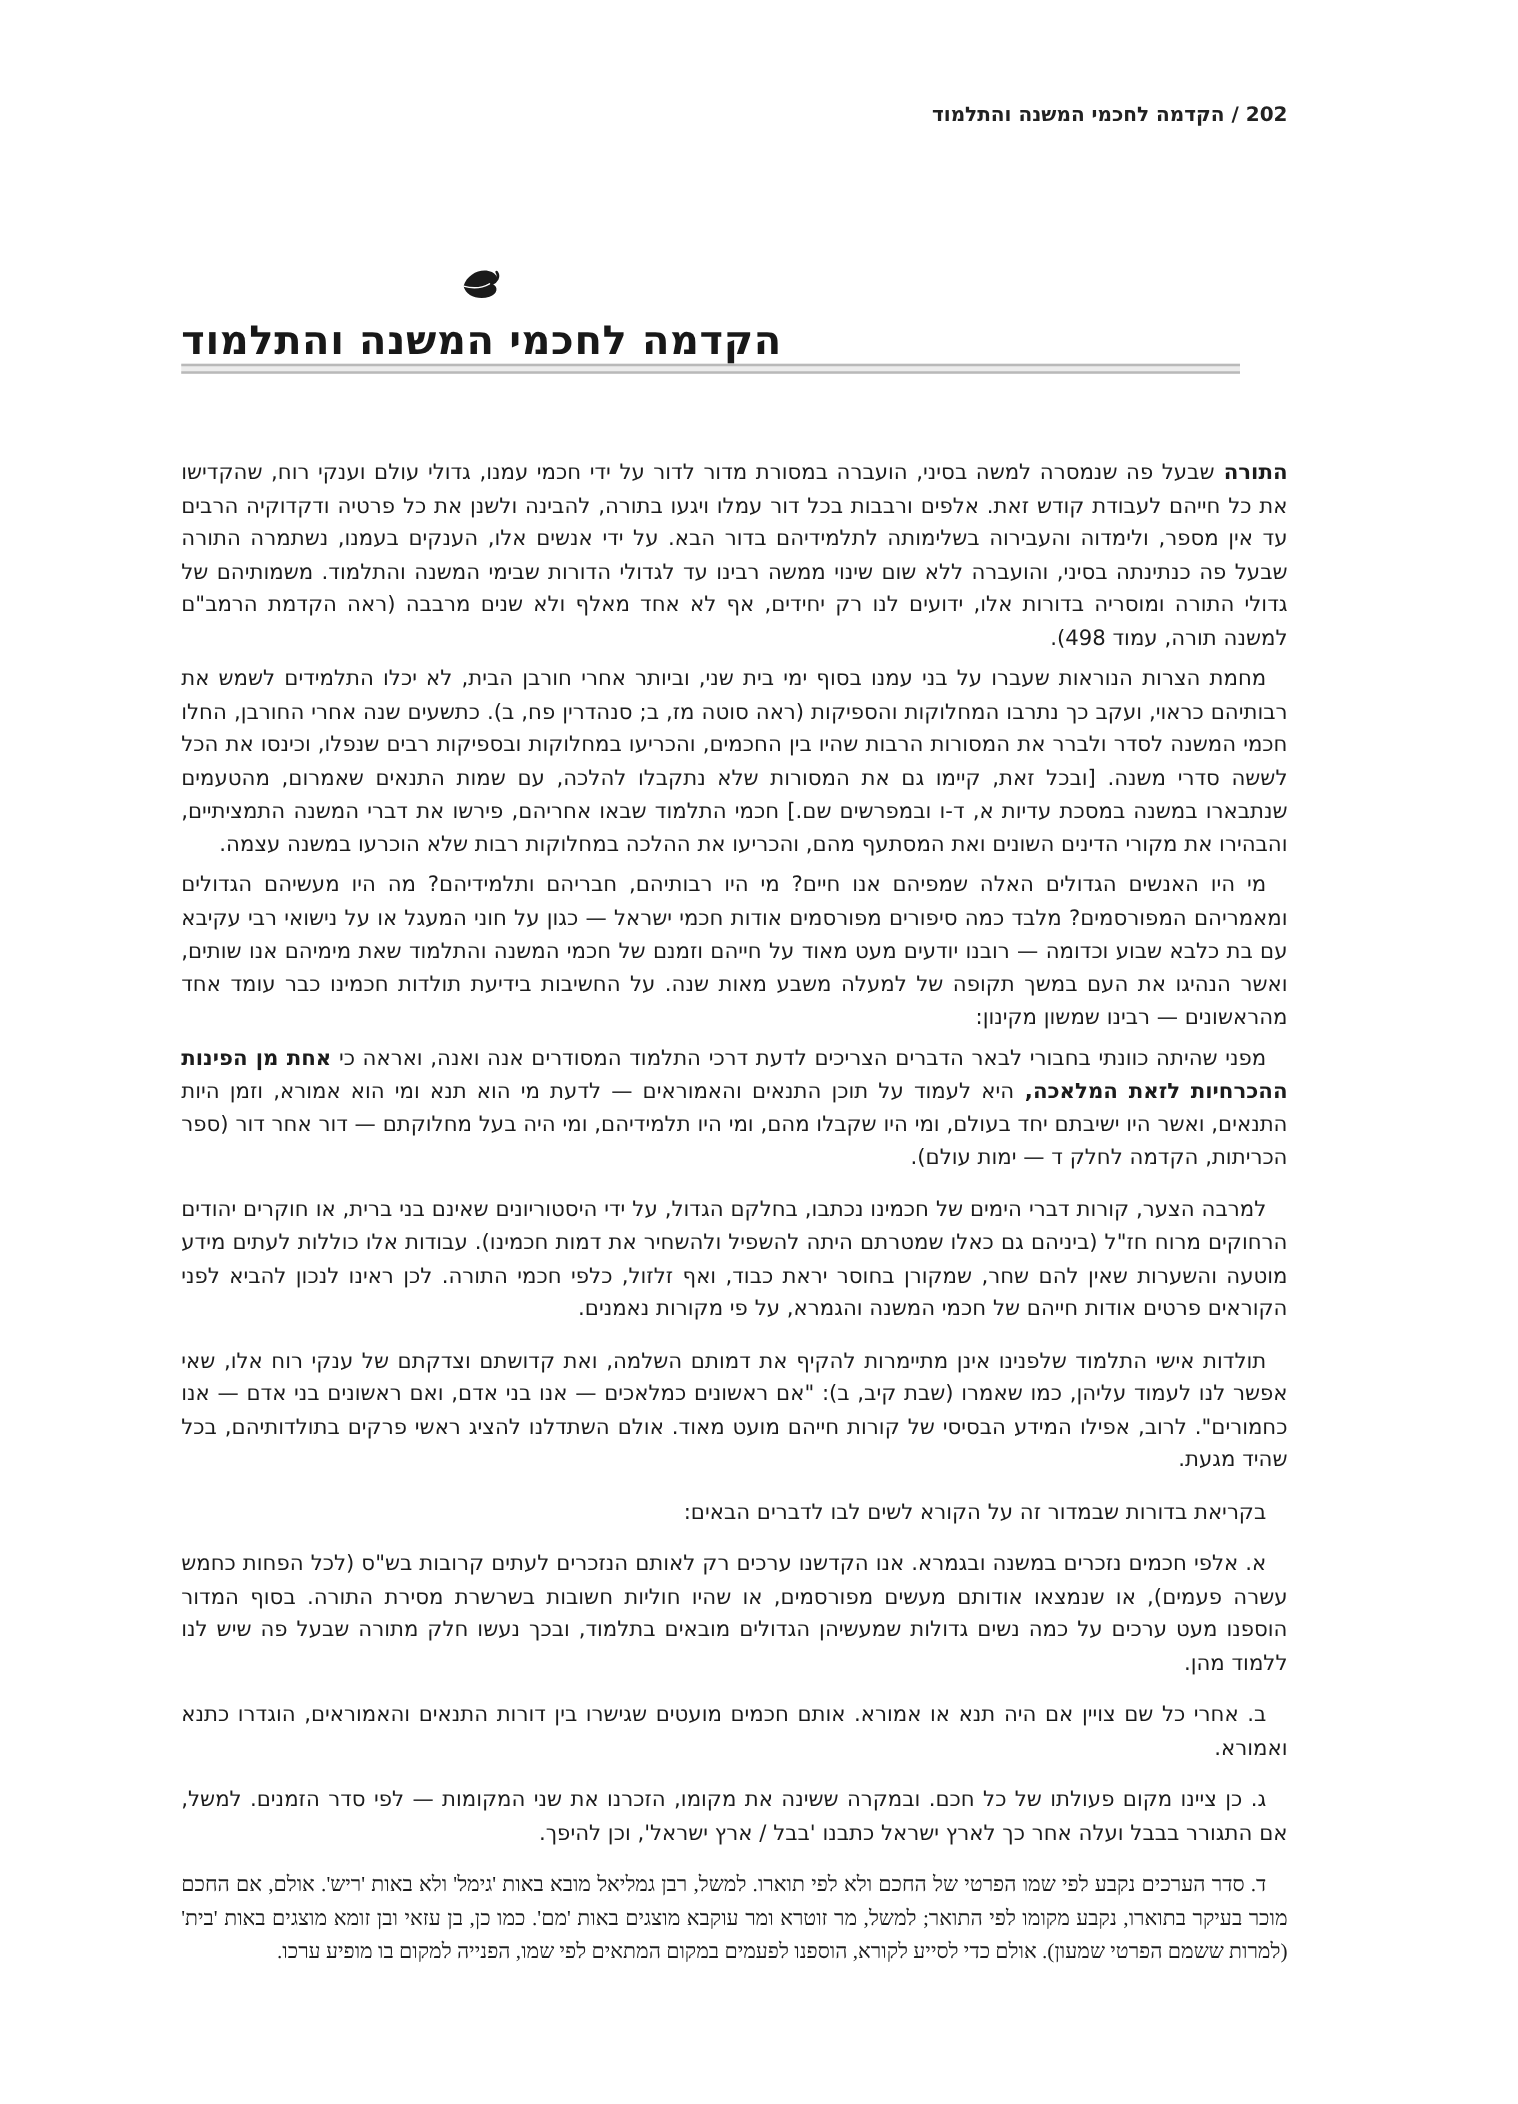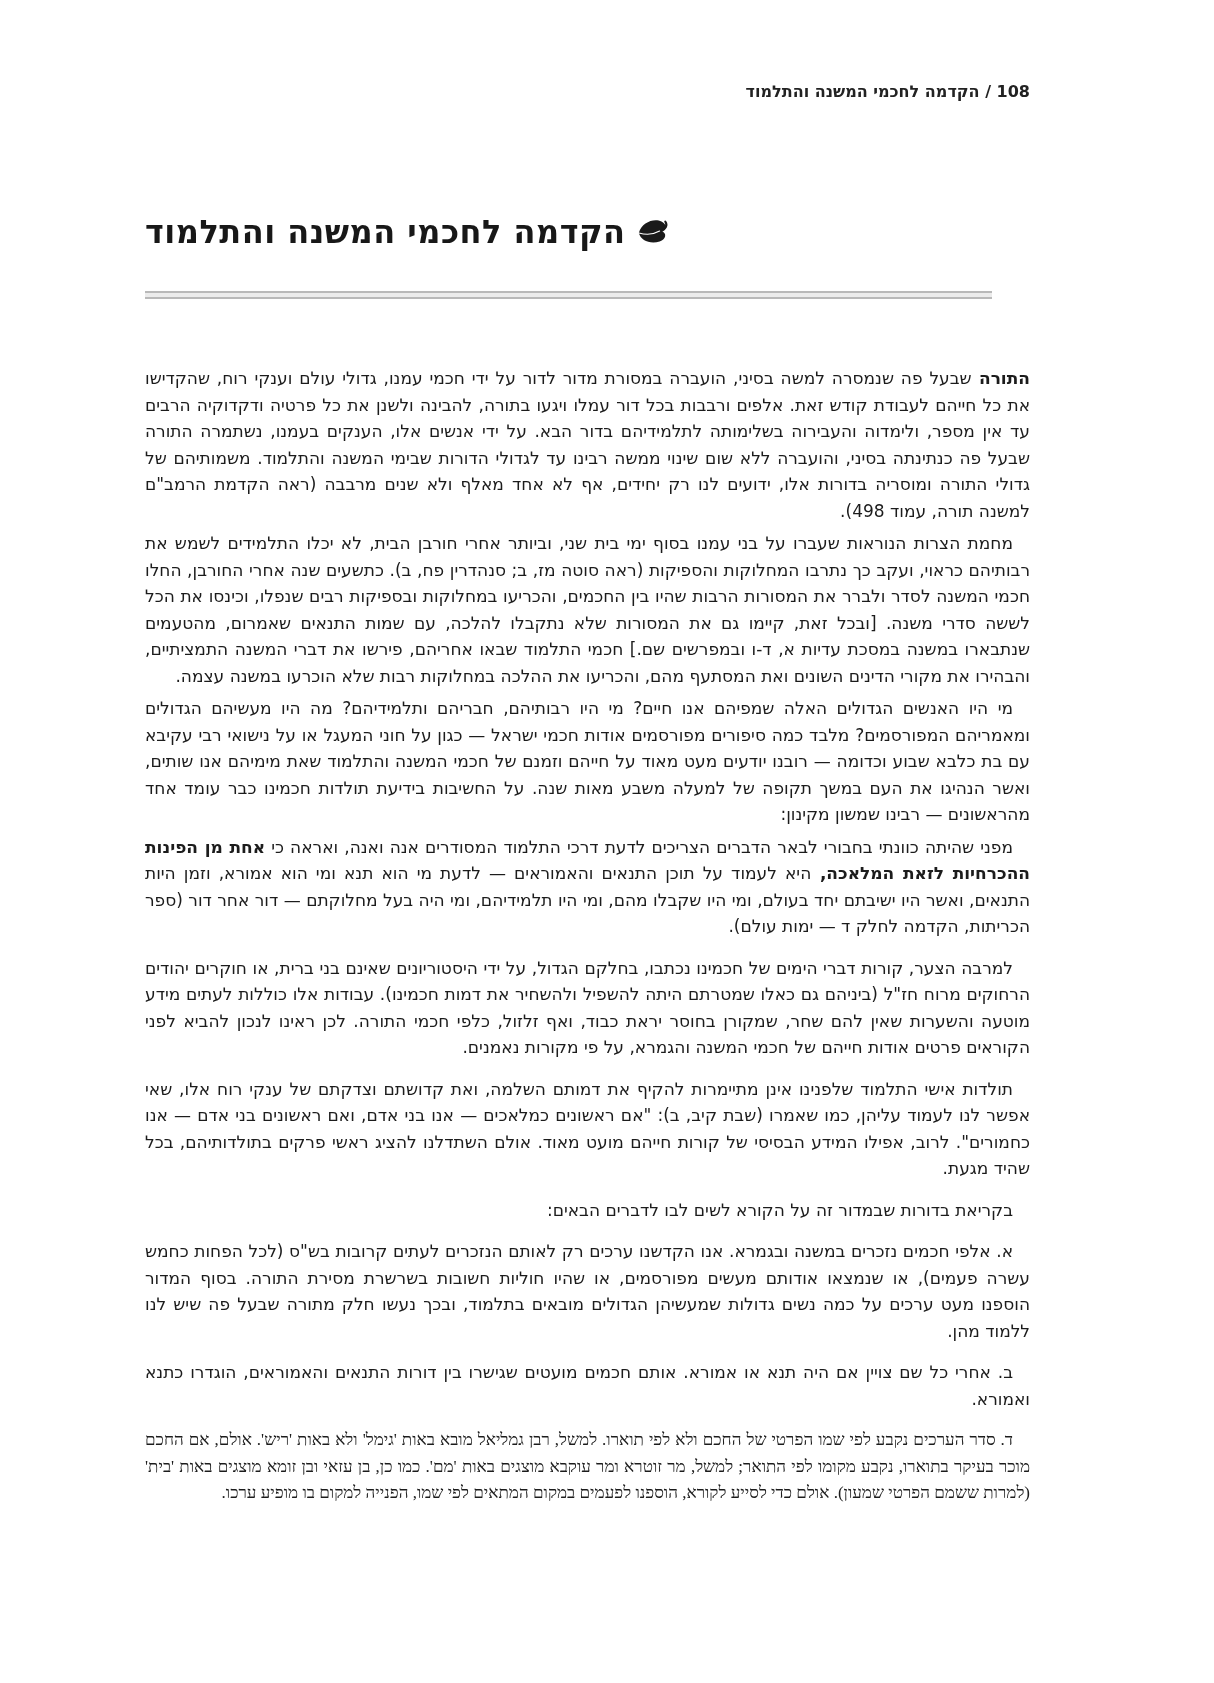--- a/index.html
+++ b/index.html
@@ -22,21 +22,21 @@
     color: #222222;
     white-space: nowrap;
   }
   .title-block {
     position: absolute;
     top: 213px;
     left: 145px;
     direction: rtl;
     white-space: nowrap;
     display: flex;
-    flex-direction: row; 
+    flex-direction: column; 
     align-items: center;
     gap: 10px;
   }
   .fleuron {
     width: 34px;
     height: 30px;
     display: inline-block;
     flex: 0 0 auto;
   }
   .chapter-title {
@@ -73,21 +73,21 @@
   .body-text p.para.no-indent { text-indent: 0; }
   .body-text p.para.gap-lg { margin-bottom: 15px; }
   .body-text p.para:last-child { margin-bottom: 0; font-family: Liberation Serif, serif; }
   .body-text b { font-weight: bold; }
 </style>
 </head>
 <body>
 
 <div class="page">
 
-  <div class="running-header">108 / הקדמה לחכמי המשנה והתלמוד</div>
+  <div class="running-header">202 / הקדמה לחכמי המשנה והתלמוד</div>
 
   <div class="title-block">
     <span class="fleuron">
       <svg viewBox="0 0 36 30" width="34" height="30" xmlns="http://www.w3.org/2000/svg">
         <path d="M3,16 C6,5 19,0 27,4 C33,7 33,13 27,14 C33,16 32,23 25,25 C15,28 5,24 3,16 Z" fill="#1a1a1a"></path>
         <path d="M27,14 C31,12 34,8 31,4" fill="none" stroke="#1a1a1a" stroke-width="2.2" stroke-linecap="round"></path>
         <path d="M3,16 C10,18 18,18 25,14" fill="none" stroke="#ffffff" stroke-width="1.2" stroke-linecap="round"></path>
       </svg>
     </span>
     <span class="chapter-title">הקדמה לחכמי המשנה והתלמוד</span>
@@ -98,16 +98,17 @@
   <div class="body-text">
       <p class="para no-indent"><b>התורה </b><span>שבעל פה שנמסרה למשה בסיני, הועברה במסורת מדור לדור על ידי חכמי עמנו, גדולי עולם וענקי רוח, שהקדישו את כל חייהם לעבודת קודש זאת. אלפים ורבבות בכל דור עמלו ויגעו בתורה, להבינה ולשנן את כל פרטיה ודקדוקיה הרבים עד אין מספר, ולימדוה והעבירוה בשלימותה לתלמידיהם בדור הבא. על ידי אנשים אלו, הענקים בעמנו, נשתמרה התורה שבעל פה כנתינתה בסיני, והועברה ללא שום שינוי ממשה רבינו עד לגדולי הדורות שבימי המשנה והתלמוד. משמותיהם של גדולי התורה ומוסריה בדורות אלו, ידועים לנו רק יחידים, אף לא אחד מאלף ולא שנים מרבבה (ראה הקדמת הרמב"ם למשנה תורה, עמוד 498).</span></p>
       <p class="para"><span>מחמת הצרות הנוראות שעברו על בני עמנו בסוף ימי בית שני, וביותר אחרי חורבן הבית, לא יכלו התלמידים לשמש את רבותיהם כראוי, ועקב כך נתרבו המחלוקות והספיקות (ראה סוטה מז, ב; סנהדרין פח, ב). כתשעים שנה אחרי החורבן, החלו חכמי המשנה לסדר ולברר את המסורות הרבות שהיו בין החכמים, והכריעו במחלוקות ובספיקות רבים שנפלו, וכינסו את הכל לששה סדרי משנה. [ובכל זאת, קיימו גם את המסורות שלא נתקבלו להלכה, עם שמות התנאים שאמרום, מהטעמים שנתבארו במשנה במסכת עדיות א, ד-ו ובמפרשים שם.] חכמי התלמוד שבאו אחריהם, פירשו את דברי המשנה התמציתיים, והבהירו את מקורי הדינים השונים ואת המסתעף מהם, והכריעו את ההלכה במחלוקות רבות שלא הוכרעו במשנה עצמה.</span></p>
       <p class="para"><span>מי היו האנשים הגדולים האלה שמפיהם אנו חיים? מי היו רבותיהם, חבריהם ותלמידיהם? מה היו מעשיהם הגדולים ומאמריהם המפורסמים? מלבד כמה סיפורים מפורסמים אודות חכמי ישראל — כגון על חוני המעגל או על נישואי רבי עקיבא עם בת כלבא שבוע וכדומה — רובנו יודעים מעט מאוד על חייהם וזמנם של חכמי המשנה והתלמוד שאת מימיהם אנו שותים, ואשר הנהיגו את העם במשך תקופה של למעלה משבע מאות שנה. על החשיבות בידיעת תולדות חכמינו כבר עומד אחד מהראשונים — רבינו שמשון מקינון:</span></p>
       <p class="para gap-lg"><span>מפני שהיתה כוונתי בחבורי לבאר הדברים הצריכים לדעת דרכי התלמוד המסודרים אנה ואנה, ואראה כי </span><b>אחת מן הפינות ההכרחיות לזאת המלאכה, </b><span>היא לעמוד על תוכן התנאים והאמוראים — לדעת מי הוא תנא ומי הוא אמורא, וזמן היות התנאים, ואשר היו ישיבתם יחד בעולם, ומי היו שקבלו מהם, ומי היו תלמידיהם, ומי היה בעל מחלוקתם — דור אחר דור (ספר הכריתות, הקדמה לחלק ד — ימות עולם).</span></p>
       <p class="para gap-lg"><span>למרבה הצער, קורות דברי הימים של חכמינו נכתבו, בחלקם הגדול, על ידי היסטוריונים שאינם בני ברית, או חוקרים יהודים הרחוקים מרוח חז"ל (ביניהם גם כאלו שמטרתם היתה להשפיל ולהשחיר את דמות חכמינו). עבודות אלו כוללות לעתים מידע מוטעה והשערות שאין להם שחר, שמקורן בחוסר יראת כבוד, ואף זלזול, כלפי חכמי התורה. לכן ראינו לנכון להביא לפני הקוראים פרטים אודות חייהם של חכמי המשנה והגמרא, על פי מקורות נאמנים.</span></p>
       <p class="para gap-lg"><span>תולדות אישי התלמוד שלפנינו אינן מתיימרות להקיף את דמותם השלמה, ואת קדושתם וצדקתם של ענקי רוח אלו, שאי אפשר לנו לעמוד עליהן, כמו שאמרו (שבת קיב, ב): "אם ראשונים כמלאכים — אנו בני אדם, ואם ראשונים בני אדם — אנו כחמורים". לרוב, אפילו המידע הבסיסי של קורות חייהם מועט מאוד. אולם השתדלנו להציג ראשי פרקים בתולדותיהם, בכל שהיד מגעת.</span></p>
       <p class="para gap-lg"><span>בקריאת בדורות שבמדור זה על הקורא לשים לבו לדברים הבאים:</span></p>
       <p class="para gap-lg"><span>א. אלפי חכמים נזכרים במשנה ובגמרא. אנו הקדשנו ערכים רק לאותם הנזכרים לעתים קרובות בש"ס (לכל הפחות כחמש עשרה פעמים), או שנמצאו אודותם מעשים מפורסמים, או שהיו חוליות חשובות בשרשרת מסירת התורה. בסוף המדור הוספנו מעט ערכים על כמה נשים גדולות שמעשיהן הגדולים מובאים בתלמוד, ובכך נעשו חלק מתורה שבעל פה שיש לנו ללמוד מהן.</span></p>
       <p class="para gap-lg"><span>ב. אחרי כל שם צויין אם היה תנא או אמורא. אותם חכמים מועטים שגישרו בין דורות התנאים והאמוראים, הוגדרו כתנא ואמורא.</span></p>
+      <p class="para gap-lg"><span>ג. כן ציינו מקום פעולתו של כל חכם. ובמקרה ששינה את מקומו, הזכרנו את שני המקומות — לפי סדר הזמנים. למשל, אם התגורר בבבל ועלה אחר כך לארץ ישראל כתבנו 'בבל / ארץ ישראל', וכן להיפך.</span></p>
       <p class="para gap-lg"><span>ד. סדר הערכים נקבע לפי שמו הפרטי של החכם ולא לפי תוארו. למשל, רבן גמליאל מובא באות 'גימל' ולא באות 'ריש'. אולם, אם החכם מוכר בעיקר בתוארו, נקבע מקומו לפי התואר; למשל, מר זוטרא ומר עוקבא מוצגים באות 'מם'. כמו כן, בן עזאי ובן זומא מוצגים באות 'בית' (למרות ששמם הפרטי שמעון). אולם כדי לסייע לקורא, הוספנו לפעמים במקום המתאים לפי שמו, הפנייה למקום בו מופיע ערכו.</span></p>
     </div>
 
 </div>
 
 </body></html>

